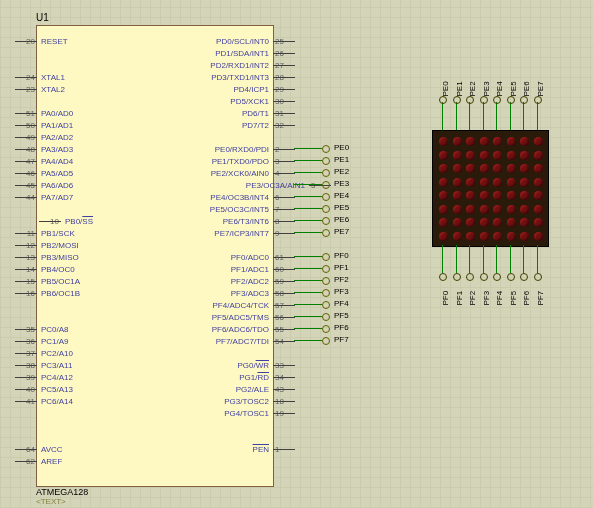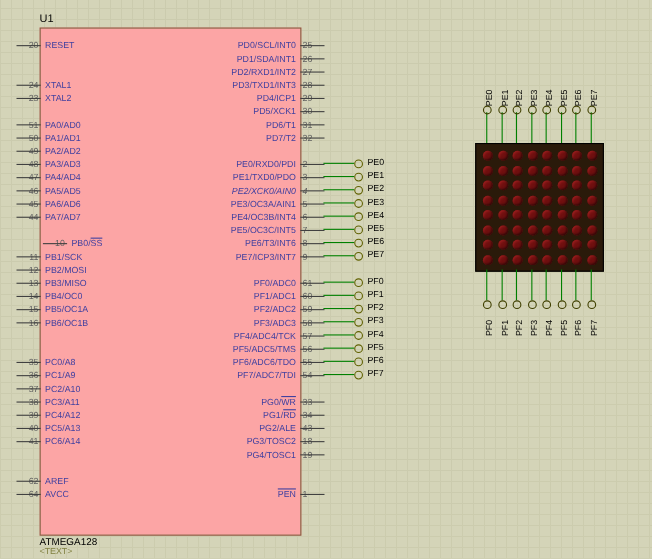--- a/index.html
+++ b/index.html
@@ -20,21 +20,21 @@
       repeating-linear-gradient(0deg, #c0c0a0 0, #c0c0a0 1px, transparent 1px, transparent 10px),
       repeating-linear-gradient(90deg, #c0c0a0 0, #c0c0a0 1px, transparent 1px, transparent 10px);
     opacity: 0.4;
   }
   .chip {
     position: absolute;
     left: 36px;
     top: 25px;
     width: 236px;
     height: 460px;
-    background: #fca5a5;
+    background: #fef9c3;
     border: 1px solid #806040;
   }
   .chip-label {
     position: absolute;
     left: 36px;
     top: 12px;
     font-size: 10px;
     color: #000;
   }
   .chip-name {
@@ -283,21 +283,21 @@
     <div class="pin-row" style="top: 358px;">
       <div class="pin-label-left">PC5/A13</div>
       <div class="pin-num-left">40</div>
       <div class="pin-wire-left"></div>
     </div>
     <div class="pin-row" style="top: 370px;">
       <div class="pin-label-left">PC6/A14</div>
       <div class="pin-num-left">41</div>
       <div class="pin-wire-left"></div>
     </div>
-    <div class="pin-row" style="top: 406px; padding-left: 44px;">
+    <div class="pin-row" style="top: 430px; padding-left: 44px;">
       <div class="pin-label-left">AREF</div>
       <div class="pin-num-left">62</div>
       <div class="pin-wire-left"></div>
     </div>
     <div class="pin-row" style="top: 418px;">
       <div class="pin-label-left">AVCC</div>
       <div class="pin-num-left">64</div>
       <div class="pin-wire-left"></div>
     </div>
     <div class="pin-row" style="top: 10px;">
@@ -343,26 +343,26 @@
     <div class="pin-row" style="top: 118px;">
       <div class="pin-label-right">PE0/RXD0/PDI</div>
       <div class="pin-num-right">2</div>
       <div class="pin-wire-right"></div>
     </div>
     <div class="pin-row" style="top: 130px;">
       <div class="pin-label-right">PE1/TXD0/PDO</div>
       <div class="pin-num-right">3</div>
       <div class="pin-wire-right"></div>
     </div>
-    <div class="pin-row" style="top: 142px; font-style: italic;">
+    <div class="pin-row" style="top: 142px;">
       <div class="pin-label-right">PE2/XCK0/AIN0</div>
       <div class="pin-num-right">4</div>
       <div class="pin-wire-right"></div>
     </div>
-    <div class="pin-row" style="top: 154px;">
+    <div class="pin-row" style="top: 154px; padding-left: 36px;">
       <div class="pin-label-right">PE3/OC3A/AIN1</div>
       <div class="pin-num-right">5</div>
       <div class="pin-wire-right"></div>
     </div>
     <div class="pin-row" style="top: 166px;">
       <div class="pin-label-right">PE4/OC3B/INT4</div>
       <div class="pin-num-right">6</div>
       <div class="pin-wire-right"></div>
     </div>
     <div class="pin-row" style="top: 178px;">

